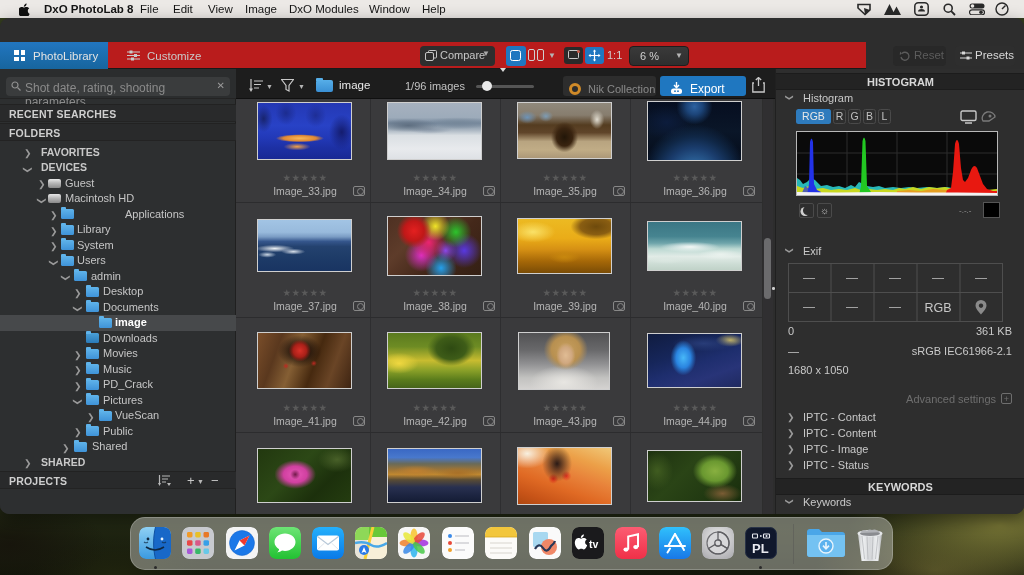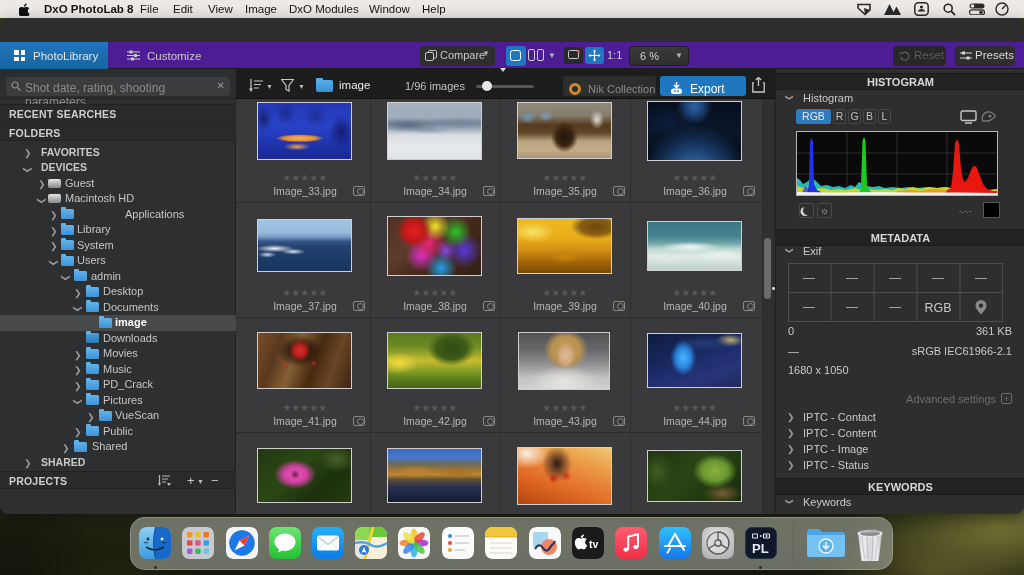--- a/index.html
+++ b/index.html
@@ -18,21 +18,21 @@
 
 #menubar { position:absolute; left:0; top:0; width:1024px; height:18px; background:#ece9e6; color:#151515; font-size:11.5px; }
 #menubar .item { position:absolute; top:3px; white-space:nowrap; }
 
 #window { position:absolute; left:0; top:18px; width:1024px; height:496px; background:#2d2d2d; border-radius:9px; overflow:hidden; box-shadow:0 6px 18px rgba(0,0,0,0.45); }
 
 #titlebar { position:absolute; left:0; top:0; width:1024px; height:24px; background:linear-gradient(#424242,#383838); border-bottom:1px solid #222; }
 .tl { position:absolute; top:7px; width:10px; height:10px; border-radius:50%; }
 #titletext { position:absolute; top:4.5px; left:0; width:1024px; text-align:center; color:#d8d8d8; font-size:12px; font-weight:bold; }
 
-#toolbar { position:absolute; left:0; top:24px; width:1024px; height:27px; background:#4c1d95; border-bottom:1px solid #191919; }
+#toolbar { position:absolute; left:0; top:24px; width:866px; height:27px; background:#b91c1c; border-bottom:1px solid #191919; }
 .tab { position:absolute; top:0; height:27px; font-size:12px; color:#e3e3e3; display:flex; align-items:center; }
 
 #sidebar { position:absolute; left:0; top:51px; width:236px; height:445px; background:#2d2f30; border-right:1px solid #202020; }
 
 .shead { position:absolute; left:0; width:236px; height:18px; background:#292a2b; border-top:1px solid #222; border-bottom:1px solid #232323; color:#cfcfcf; font-size:10.5px; font-weight:bold; line-height:18px; padding-left:9px; letter-spacing:0.2px; }
 .titem { position:absolute; left:0; width:236px; height:15.5px; color:#c6c6c6; font-size:11px; line-height:15.5px; white-space:nowrap; }
 .titem .chev { position:absolute; top:1.5px; font-size:9px; color:#9a9a9a; }
 .titem .chev.down { transform:rotate(90deg); }
 .titem .lbl { position:absolute; top:0; }
 .caps { font-size:10.5px; font-weight:bold; color:#c9c9c9; }
@@ -446,21 +446,20 @@
           <path d="M148 63 L150 58 L154 56 L156 40 L158 12 Q160 4 162 12 L164 36 L166 48 L168 50 L171 46 L174 38 Q177 31 180 36 L183 44 L186 52 L190 57 L196 59 L200 59 L200 63 Z" fill="#e81810"></path>
           <path d="M0 63 L0 60 L40 60.5 L80 60 L120 60.5 L160 60.5 L200 61 L200 63 Z" fill="#f2f2f2"></path>
         </svg>
       </div>
       <div class="abs" style="left:23px;top:134px;width:15px;height:15px;border:1px solid #4a4a4a;border-radius:2px;">
           <span style="position:absolute;left:3px;top:2px;width:9px;height:9px;border-radius:50%;box-shadow:-2.5px 1px 0 0 #d0d0d0;"></span>
         </div>
       <div class="abs" style="left:41px;top:134px;width:15px;height:15px;border:1px solid #4a4a4a;border-radius:2px;color:#d0d0d0;font-size:10px;text-align:center;line-height:14px;">☼</div>
       <span class="prow" style="left:183px;top:137px;color:#9a9a9a;font-size:8px;">-.-.-</span>
       <div class="abs" style="left:207px;top:133px;width:17px;height:16px;background:#000;border:1px solid #555;"></div>
-      <div class="phead" style="left:0;top:160px;">METADATA</div>
       <span class="prow" style="left:10px;top:177px;color:#9a9a9a;font-size:8px;transform:rotate(90deg);display:inline-block;">❯</span>
       <span class="prow" style="left:27px;top:176px;">Exif</span>
       <div class="abs" style="left:12px;top:194px;width:215px;height:59px;">
         <svg width="215" height="59" viewBox="0 0 215 59">
           <g stroke="#4e4e4e" fill="none">
             <rect x="0.5" y="0.5" width="214" height="58"></rect>
             <line x1="0" y1="29.5" x2="215" y2="29.5"></line>
             <line x1="43" y1="0" x2="43" y2="59"></line>
               <line x1="86" y1="0" x2="86" y2="59"></line>
               <line x1="129" y1="0" x2="129" y2="59"></line>

